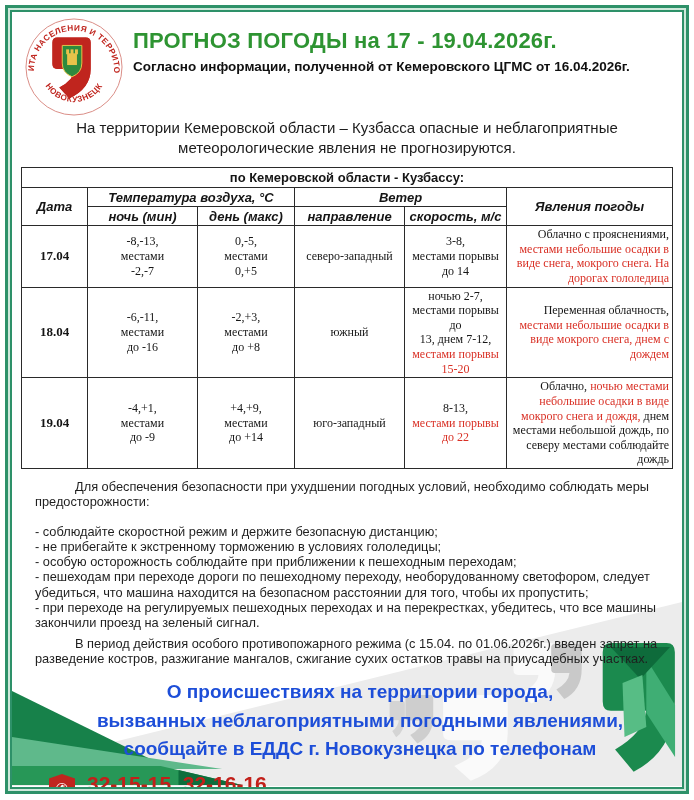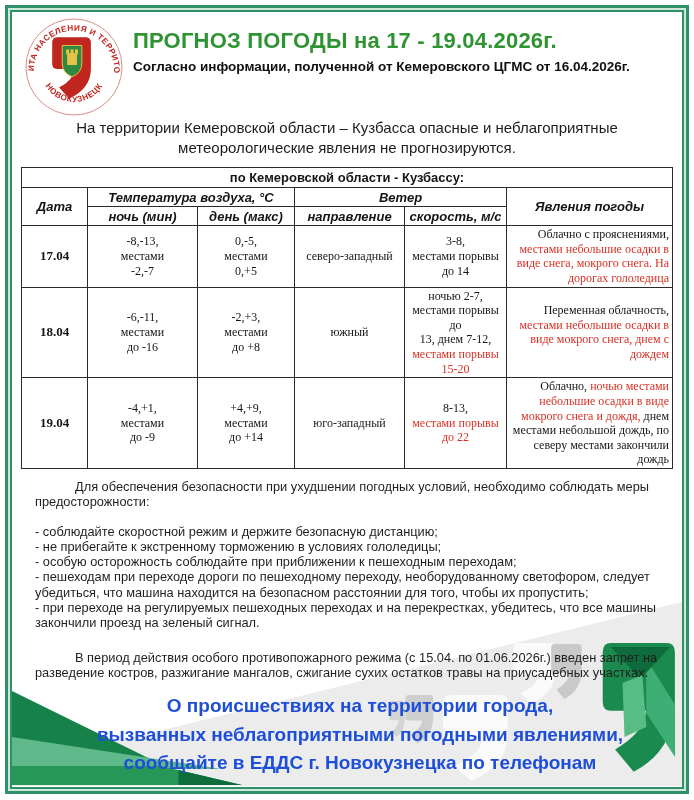--- a/index.html
+++ b/index.html
@@ -33,21 +33,21 @@
   .c-phen{text-align:right;vertical-align:top;line-height:1.22;padding:2px 4px;white-space:pre-line;}
   .red{color:#D93025;}
   #forecast-body tr:nth-child(1){height:52px;}
   #forecast-body tr:nth-child(2){height:66px;}
   #forecast-body tr:nth-child(3){height:76px;}
 
   
   .safety{margin-top:10px;padding:0 8px 0 14px;font-size:12.8px;line-height:1.18;color:#1f1f1f;}
   .safety .lead{text-indent:40px;margin:8px 0 15px 0;}
   .safety .item{margin:0;}
-  .safety .fire{text-indent:40px;margin:20px 0 0 0;}
+  .safety .fire{text-indent:40px;margin:6px 0 0 0;}
 
   
   .contact{margin-top:12px;padding-left:26px;}
   .bold-line{font-weight:bold;font-size:19px;line-height:1.5;color:#1d4ed8;text-align:center;}
   .phones{display:flex;align-items:flex-start;margin-top:7px;}
   .phone-badge{width:30px;height:32px;margin-top:2px;}
   .phone-nums{margin-left:10px;font-weight:bold;font-size:21px;line-height:1.28;color:#C2201A;}
 </style>
 </head>
 <body>
@@ -168,21 +168,21 @@
                 <td class="c-temp">-4,+1,
 местами
 до -9</td>
                 <td class="c-temp">+4,+9,
 местами
 до +14</td>
                 <td class="c-dir">юго-западный</td>
                 <td class="c-speed"><span>8-13,
 </span><span class="red">местами порывы
 до 22</span></td>
-                <td class="c-phen"><span>Облачно, </span><span class="red">ночью местами небольшие осадки в виде мокрого снега и дождя, </span><span>днем местами небольшой дождь, по северу местами закончили дождь</span></td>
+                <td class="c-phen"><span>Облачно, </span><span class="red">ночью местами небольшие осадки в виде мокрого снега и дождя, </span><span>днем местами небольшой дождь, по северу местами соблюдайте дождь</span></td>
               </tr>
             </tbody>
         </table>
 
         <div class="safety">
           <p class="lead">Для обеспечения безопасности при ухудшении погодных условий, необходимо соблюдать меры предосторожности:</p>
           <div id="safety-list">
               <div class="item">- соблюдайте скоростной режим и держите безопасную дистанцию;</div>
               <div class="item">- не прибегайте к экстренному торможению в условиях гололедицы;</div>
               <div class="item">- особую осторожность соблюдайте при приближении к пешеходным переходам;</div>

